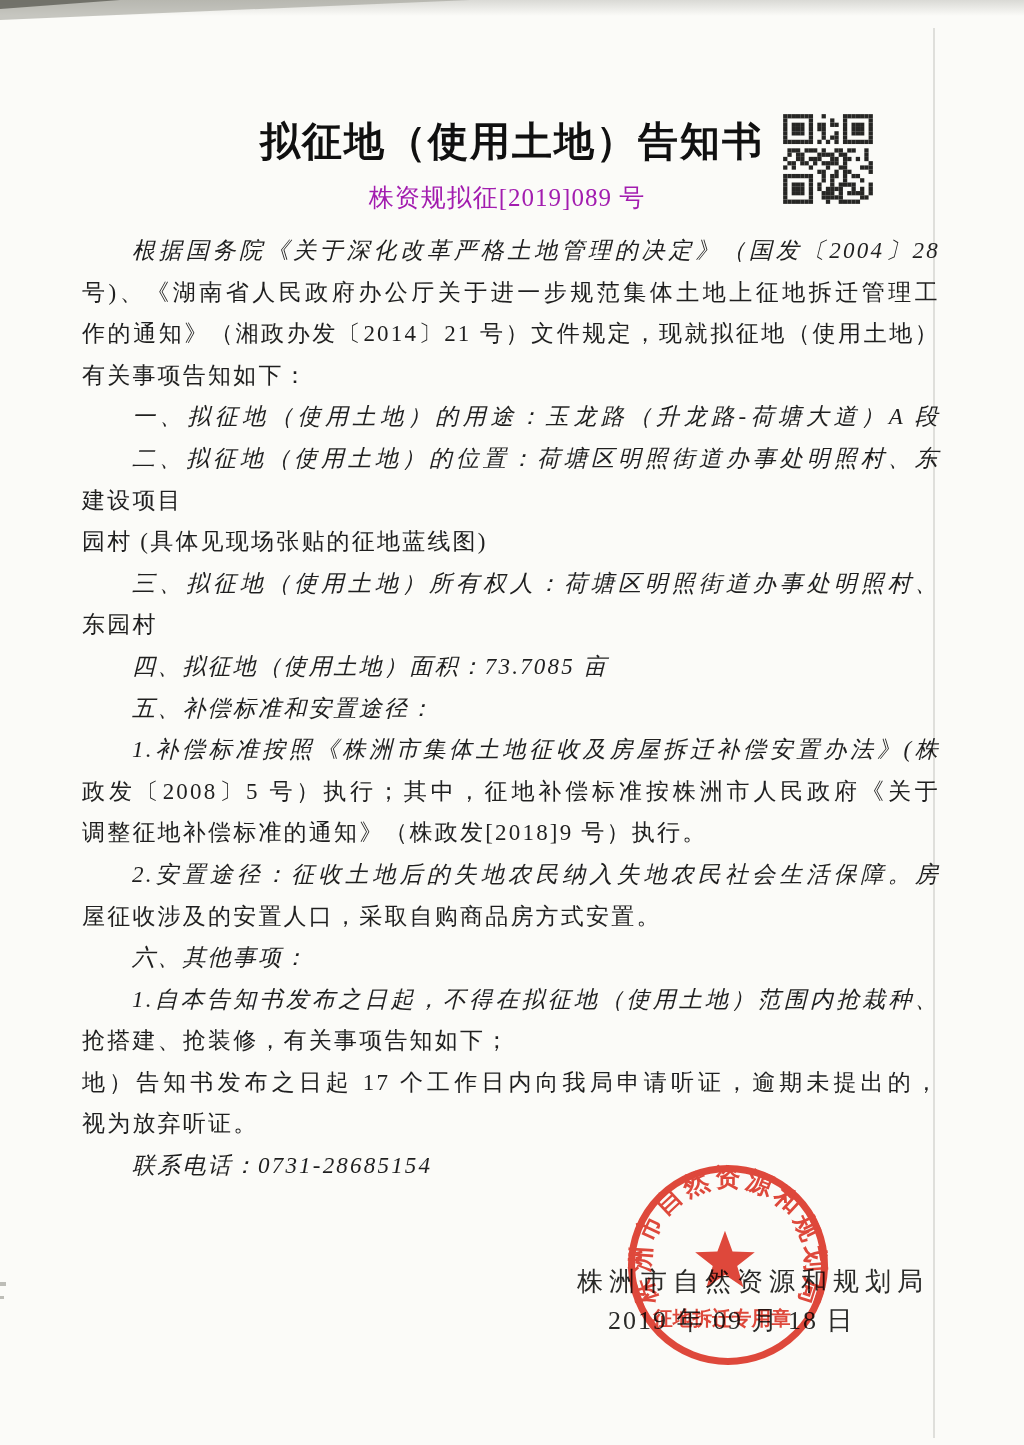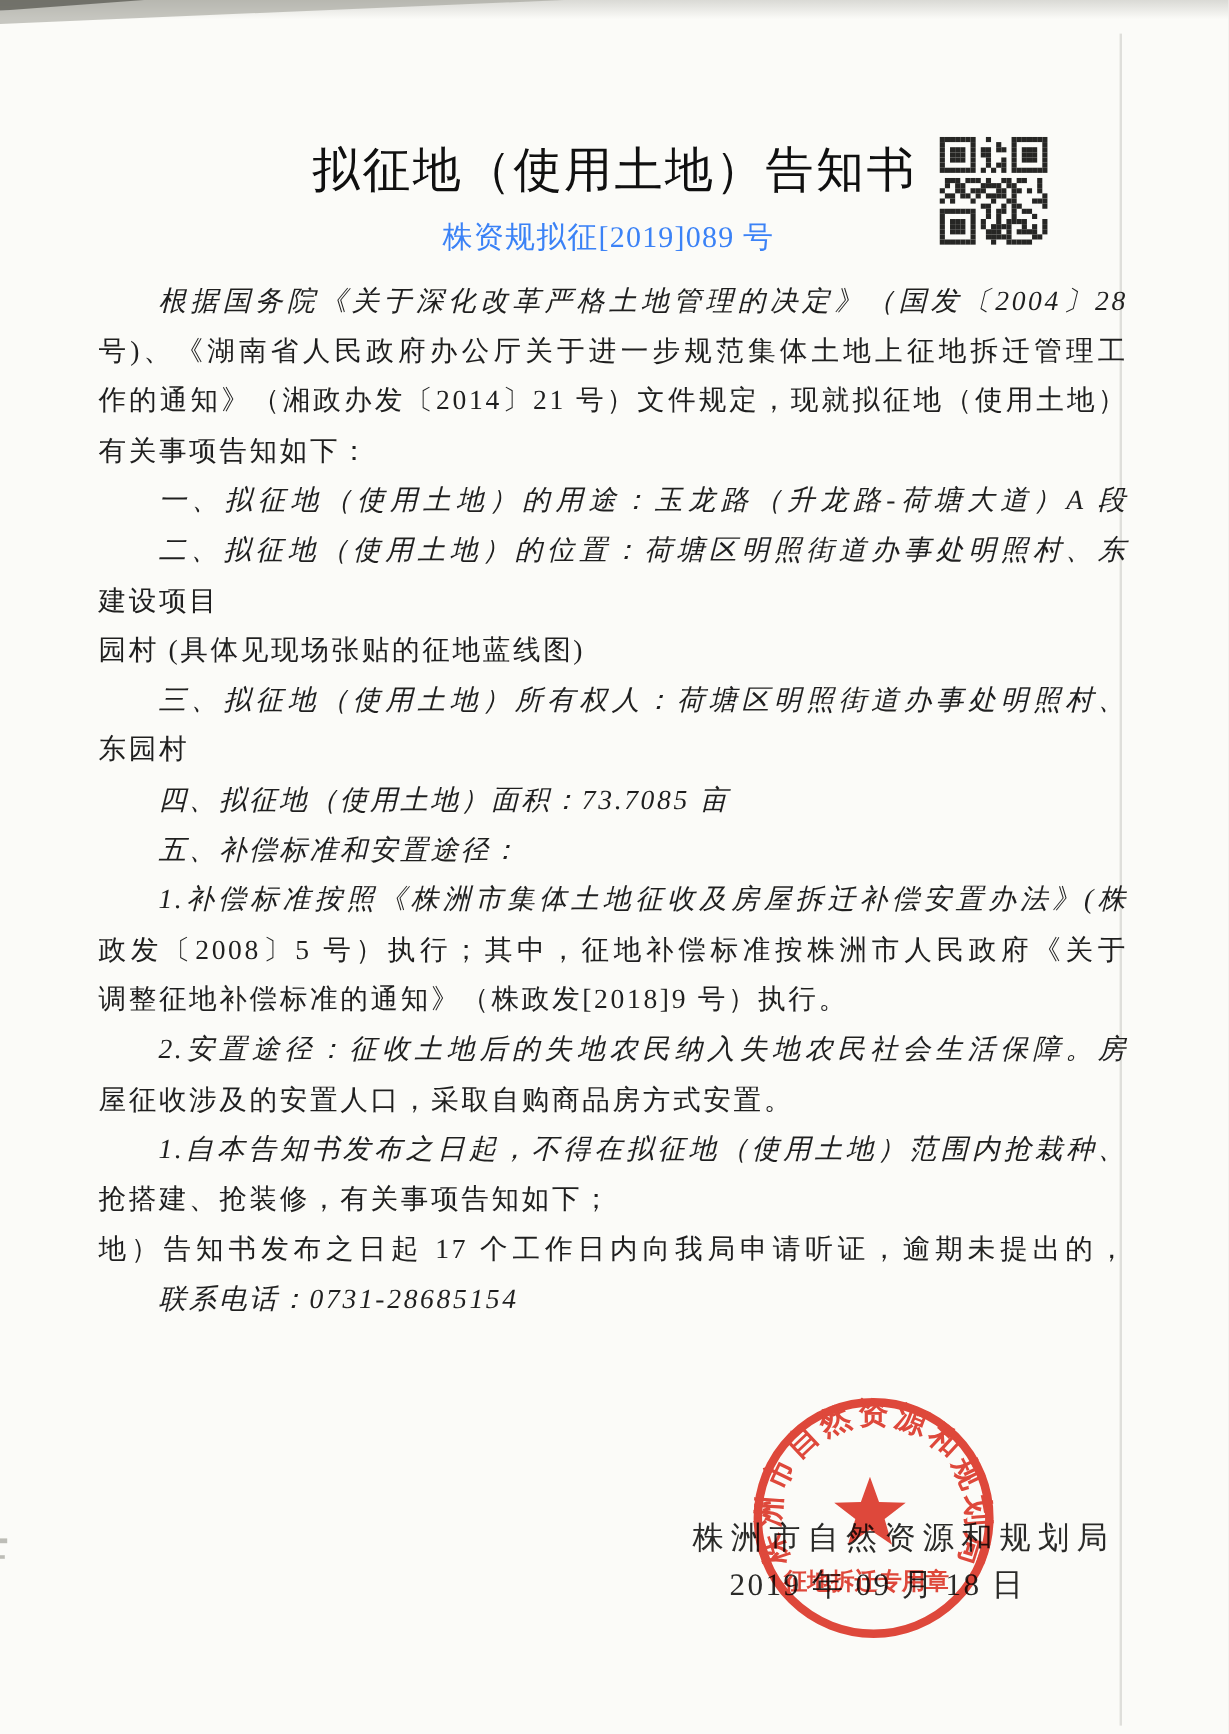--- a/index.html
+++ b/index.html
@@ -25,27 +25,27 @@
   .corner-dark{position:absolute;top:0;left:0;width:120px;height:9px;
     background:#5f5f58;opacity:.8;clip-path:polygon(0 0,100% 0,0 100%);}
   .vline{position:absolute;left:933px;top:28px;width:2px;height:1410px;
     background:#c9c9c2;opacity:.55;}
   .speck{position:absolute;background:#8a8a82;opacity:.55;}
   .speck.s1{left:0;top:1282px;width:6px;height:4px;}
   .speck.s2{left:0;top:1296px;width:4px;height:3px;}
 
   .title{
     position:absolute;top:114px;left:0;width:100%;
-    text-align:center;font-size:40px;font-weight:normal;
+    text-align:center;font-size:40px;font-weight:bold;
     letter-spacing:2px;color:#101010;
   }
   .docnum{
     position:absolute;top:181px;left:0;width:100%;
     padding-right:10px;
-    text-align:center;font-size:25px;letter-spacing:1px;color:#3b82f6;
+    text-align:center;font-size:25px;letter-spacing:1px;color:#a21caf;
   }
   .qr{position:absolute;left:781px;top:112px;width:94px;height:94px;}
 
   .body{
     position:absolute;left:82px;top:230px;width:858px;
     font-size:23px;line-height:41.6px;letter-spacing:2.2px;
     color:var(--ink);
   }
   .line{white-space:normal;}
   .line.indent{text-indent:50px;font-style:italic;}
@@ -323,23 +323,25 @@
       <div class="line">园村 (具体见现场张贴的征地蓝线图)</div>
       <div class="line indent fill">三、拟征地（使用土地）所有权人：荷塘区明照街道办事处明照村、</div>
       <div class="line">东园村</div>
       <div class="line indent">四、拟征地（使用土地）面积：73.7085 亩</div>
       <div class="line indent">五、补偿标准和安置途径：</div>
       <div class="line indent fill">1.补偿标准按照《株洲市集体土地征收及房屋拆迁补偿安置办法》(株</div>
       <div class="line fill">政发〔2008〕5 号）执行；其中，征地补偿标准按株洲市人民政府《关于</div>
       <div class="line">调整征地补偿标准的通知》（株政发[2018]9 号）执行。</div>
       <div class="line indent fill">2.安置途径：征收土地后的失地农民纳入失地农民社会生活保障。房</div>
       <div class="line">屋征收涉及的安置人口，采取自购商品房方式安置。</div>
+      <div class="line indent">六、其他事项：</div>
       <div class="line indent fill">1.自本告知书发布之日起，不得在拟征地（使用土地）范围内抢栽种、</div>
       <div class="line">抢搭建、抢装修，有关事项告知如下；</div>
       <div class="line fill">地）告知书发布之日起 17 个工作日内向我局申请听证，逾期未提出的，</div>
+      <div class="line">视为放弃听证。</div>
       <div class="line indent">联系电话：0731-28685154</div>
     </div>
 
   <div class="sig-agency">株洲市自然资源和规划局</div>
   <div class="sig-date">2019 年 09 月 18 日</div>
 
   <svg class="seal" viewBox="0 0 200 200">
     <circle class="ring-circle" cx="100" cy="100" r="95.5"></circle>
     <defs>
       <path id="sealArc" d="M 32.5 139 A 78 78 0 1 1 167.5 139" fill="none"></path>

